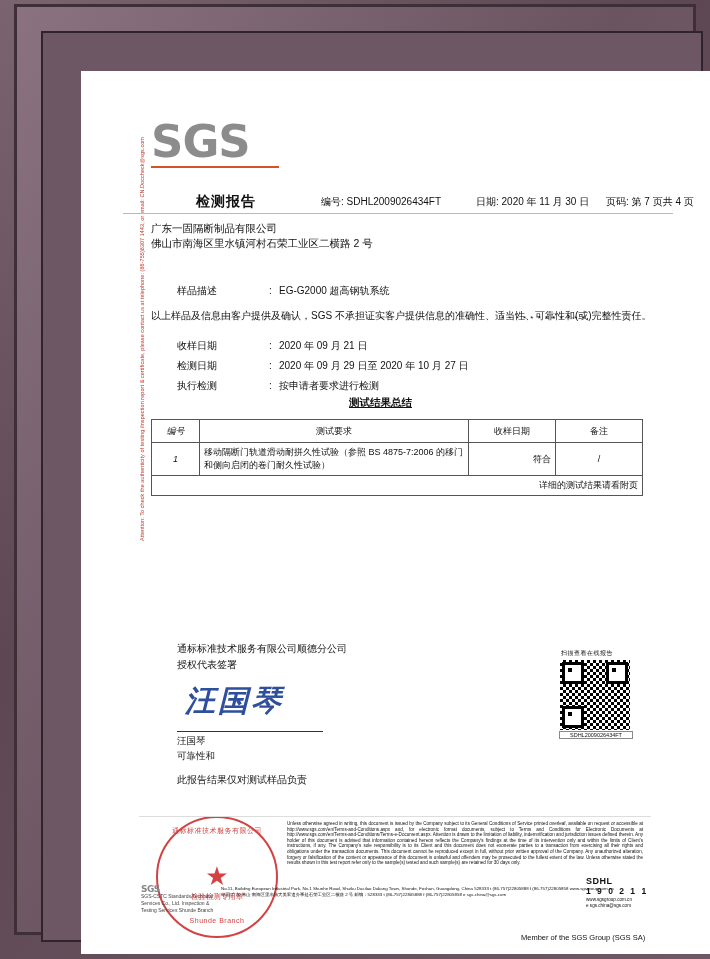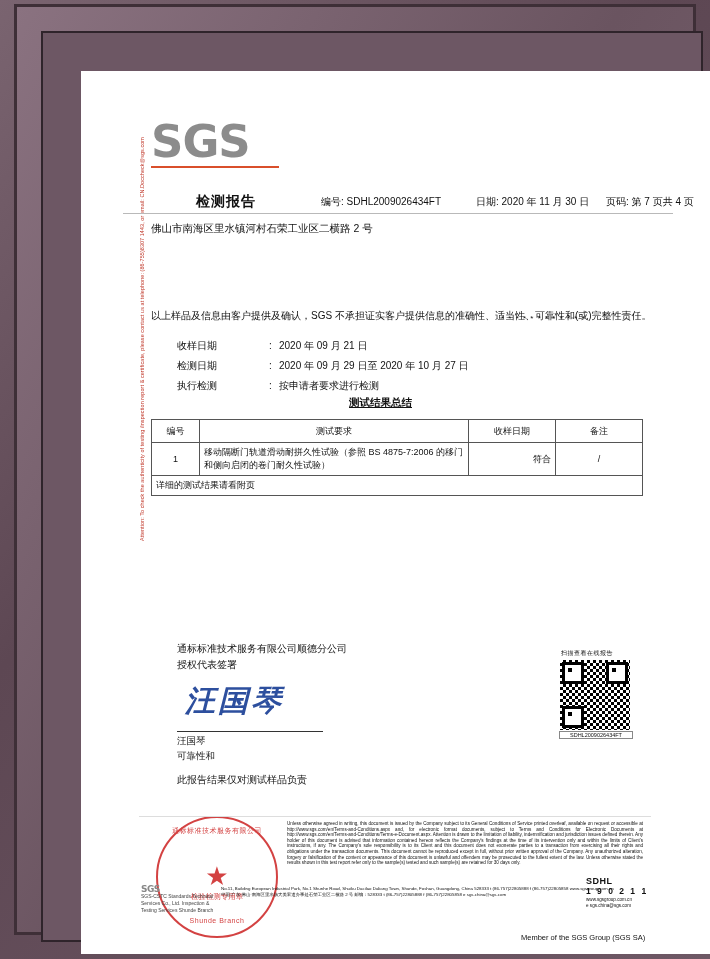--- a/index.html
+++ b/index.html
@@ -183,25 +183,25 @@
   table.results td, table.results th {
     border: 1px solid #555;
     padding: 3px 4px;
     vertical-align: middle;
   }
   table.results th {
     font-weight: normal;
     text-align: center;
     height: 16px;
   }
-  .col-no { width: 42px; text-align: center; }
+  .col-no { width: 42px; text-align: center; font-style: italic; }
   .col-req { width: 284px; }
   .col-res { width: 85px; text-align: right; }
   .col-rem { width: 85px; text-align: center; }
-  .detail-row td { text-align: left; padding-left: 5px; }
+  .detail-row td { text-align: right; padding-left: 5px; }
 
   
   .sig-company {
     position: absolute;
     left: 96px;
     top: 570px;
     font-size: 10px;
     color: #111;
     line-height: 16px;
   }
@@ -430,23 +430,27 @@
           <span>日期:</span>
           <span>2020 年 11 月 30 日</span>
         </div>
         <div class="rpt-page">
           <span>页码:</span>
           <span>第 7 页共 4 页</span>
         </div>
         <div class="hdr-rule"></div>
 
         <div class="company">
+          <div>广东一固隔断制品有限公司</div>
           <div>佛山市南海区里水镇河村石荣工业区二横路 2 号</div>
         </div>
 
+        <div class="field" style="left:96px; top:213px;">
+          <span class="lbl">样品描述</span><span class="colon">:</span><span>EG-G2000 超高钢轨系统</span>
+        </div>
 
         <div class="note-line" style="top:238px;">以上样品及信息由客户提供及确认，SGS 不承担证实客户提供信息的准确性、适当性、可靠性和(或)完整性责任。</div>
         <div class="stars">* * * * * * * * * * * *</div>
 
         <div class="field" style="left:96px; top:268px;">
           <span class="lbl">收样日期</span><span class="colon">:</span><span>2020 年 09 月 21 日</span>
         </div>
         <div class="field" style="left:96px; top:288px;">
           <span class="lbl">检测日期</span><span class="colon">:</span><span>2020 年 09 月 29 日至 2020 年 10 月 27 日</span>
         </div>

